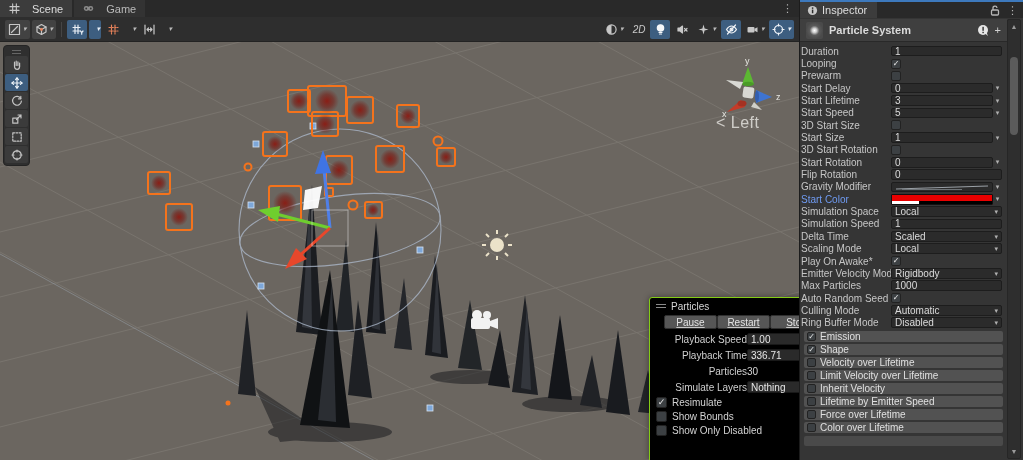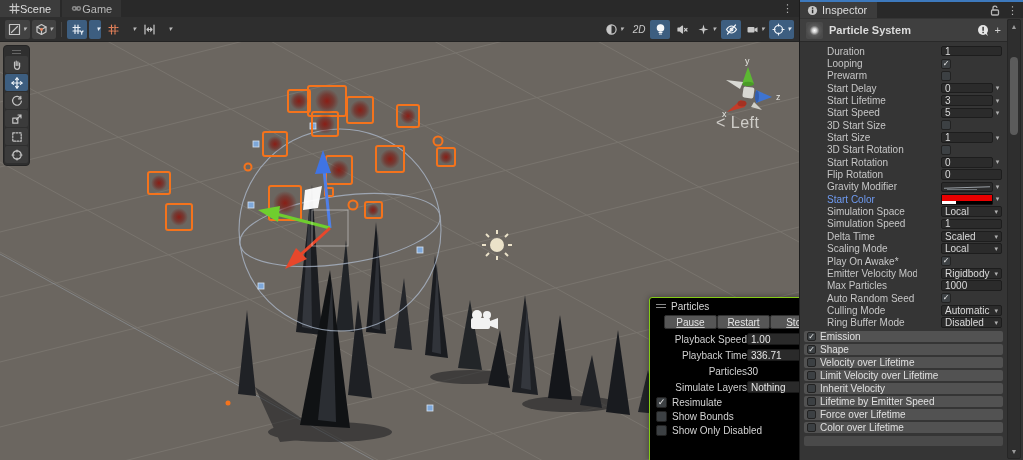--- a/index.html
+++ b/index.html
@@ -3,21 +3,21 @@
 <meta charset="utf-8">
 <style>
   * { margin:0; padding:0; box-sizing:border-box; }
   html,body { background:#1e1e1e; }
   .stage { position:relative; width:1023px; height:460px; overflow:hidden;
            font-family:"Liberation Sans",sans-serif; background:#282828; color:#c8c8c8; }
 
   
   .scene-pane { position:absolute; left:0; top:0; width:799px; height:460px; }
   .tabbar { position:absolute; left:0; top:0; right:0; height:17px; background:#292929; display:flex; align-items:stretch; }
-  .tab { display:flex; align-items:center; gap:0; padding:0 9px; font-size:11px; color:#b9b9b9; background:#333333; margin-right:2px; }
+  .tab { display:flex; align-items:center; gap:12px; padding:0 9px; font-size:11px; color:#b9b9b9; background:#333333; margin-right:2px; }
   .tab.active { background:#3c3c3c; color:#dedede; }
   .tab .ticon { width:11px; height:11px; display:inline-block; }
   .tab-kebab { position:absolute; right:6px; top:0; height:17px; display:flex; align-items:center; color:#b5b5b5; font-size:11px; }
 
   .scene-toolbar { position:absolute; left:0; top:17px; right:0; height:25px; background:#2e2e2e; border-bottom:1px solid #232323; display:flex; align-items:center; padding:0 5px; }
   .tb-group { display:flex; align-items:center; gap:2px; }
   .tb-sep { width:1px; height:15px; background:#454545; margin:0 5px; }
   .tb-btn { height:19px; min-width:20px; padding:0 3px; display:flex; align-items:center; justify-content:flex-end; gap:2px;
             background:#424242; border-radius:2px; color:#c8c8c8; font-size:10px;font-style:italic; }
   .tb-btn.flat { background:transparent; }
@@ -62,21 +62,21 @@
   .inspector { position:absolute; left:799px; top:0; width:224px; height:460px; background:#353535; border-left:1px solid #1c1c1c; }
   .insp-blueline { position:absolute; left:0; top:0; right:0; height:2px; background:#3d79bd; }
   .insp-tabbar { position:absolute; left:0; top:2px; right:0; height:16px; background:#292929; display:flex; }
   .insp-tab { display:flex; align-items:center; gap:4px; background:#3c3c3c; color:#dedede; font-size:11px; padding:0 10px 0 7px; }
   .insp-tools { position:absolute; right:5px; top:2px; height:16px; display:flex; align-items:center; gap:7px; color:#b5b5b5; }
   .comp-head { position:absolute; left:0; top:19px; right:16px; height:23px; background:#3f3f3f; border-bottom:1px solid #292929; display:flex; align-items:center; padding:0 6px; gap:6px; }
   .comp-icon { width:17px; height:17px; border-radius:2px; background:#4a4a4a radial-gradient(circle at 50% 50%, #ffffff 0%, #cfcfcf 18%, rgba(120,120,120,.35) 40%, rgba(74,74,74,0) 70%); background-color:#4a4a4a; }
   .comp-title { font-size:11px; font-weight:bold; color:#dcdcdc; flex:1; }
   .comp-right { display:flex; align-items:center; gap:5px; color:#dcdcdc; }
   .insp-body { position:absolute; left:0; top:45px; right:18px; bottom:0; overflow:hidden; }
-  .irow { height:12.35px; display:flex; align-items:center; padding-left:27px; font-size:10px; color:#c6c6c6;gap:24px; }
+  .irow { height:12.35px; display:flex; align-items:center; padding-left:1px; font-size:10px; color:#c6c6c6; }
   .irow .ilabel { width:90px; white-space:nowrap; overflow:hidden; }
   .irow .ilabel.accent { color:#6f9bf2; }
   .ictl { display:flex; align-items:center; flex:1; padding-right:3px; }
   .ifld { flex:1; height:10.5px; background:#2b2b2b; border:1px solid #1d1d1d; border-radius:2px; color:#dadada; font-size:10px; line-height:9px; padding:0 3px; display:flex; align-items:center; }
   .ifld.dd-in { justify-content:space-between; }
   .ifld .inarr { font-size:7px; color:#b0b0b0; }
   .outarr { width:9px; font-size:7px; color:#b0b0b0; text-align:center; }
   .icb { width:10px; height:10px; background:#3c4043; border:1px solid #222; border-radius:2px; display:flex; align-items:center; justify-content:center; font-size:8px; color:#ececec; line-height:1; }
   .colorfld { flex:1; height:10.5px; border:1px solid #111; border-radius:1px; position:relative; background:#e90000; overflow:hidden; }
   .colorfld .alpha { position:absolute; left:0; right:0; bottom:0; height:3px; background:#000; }

